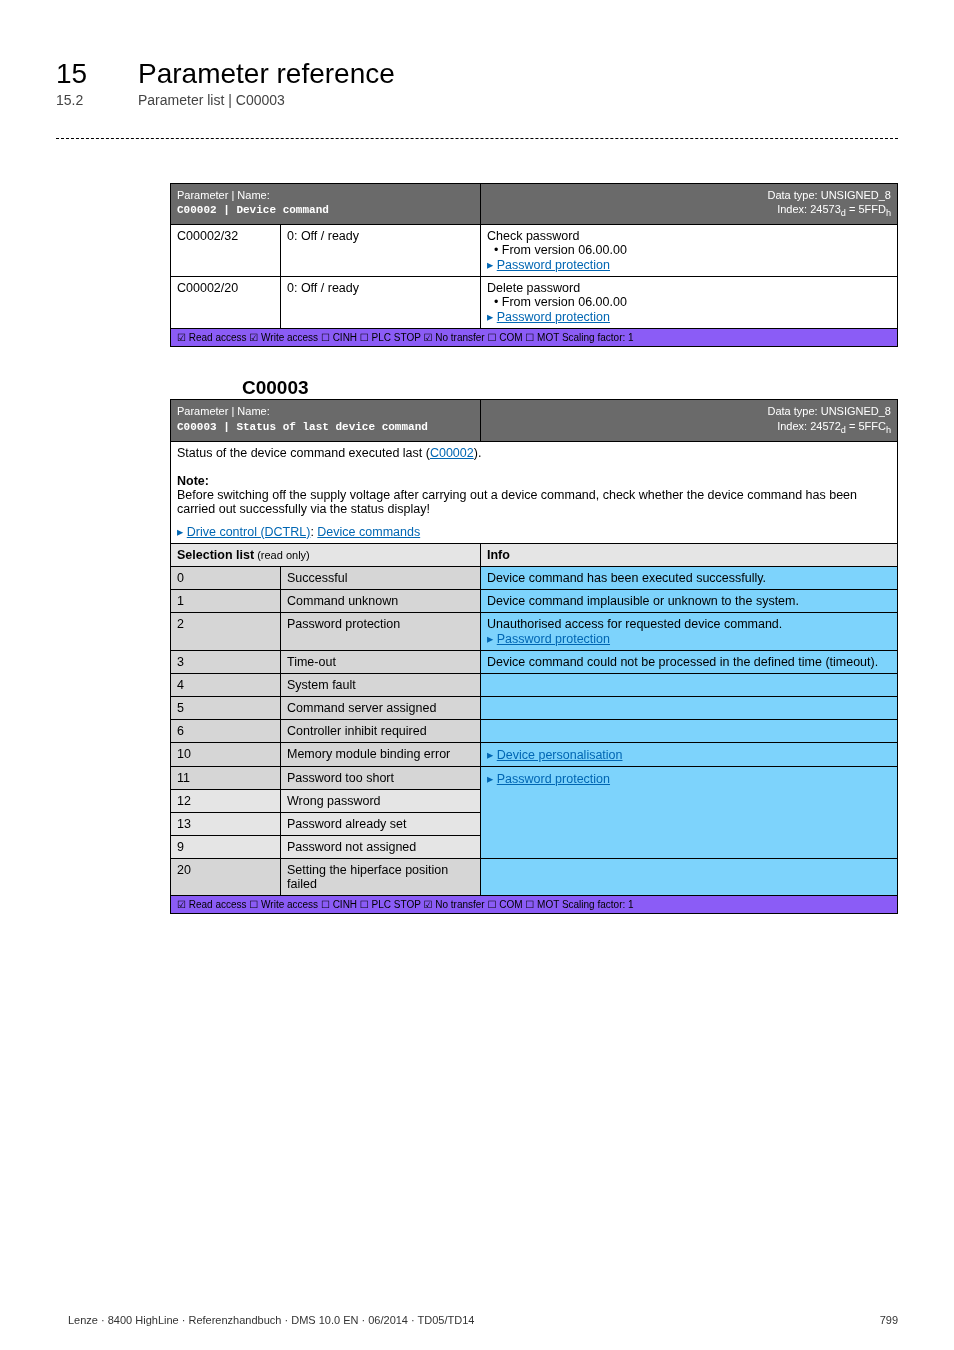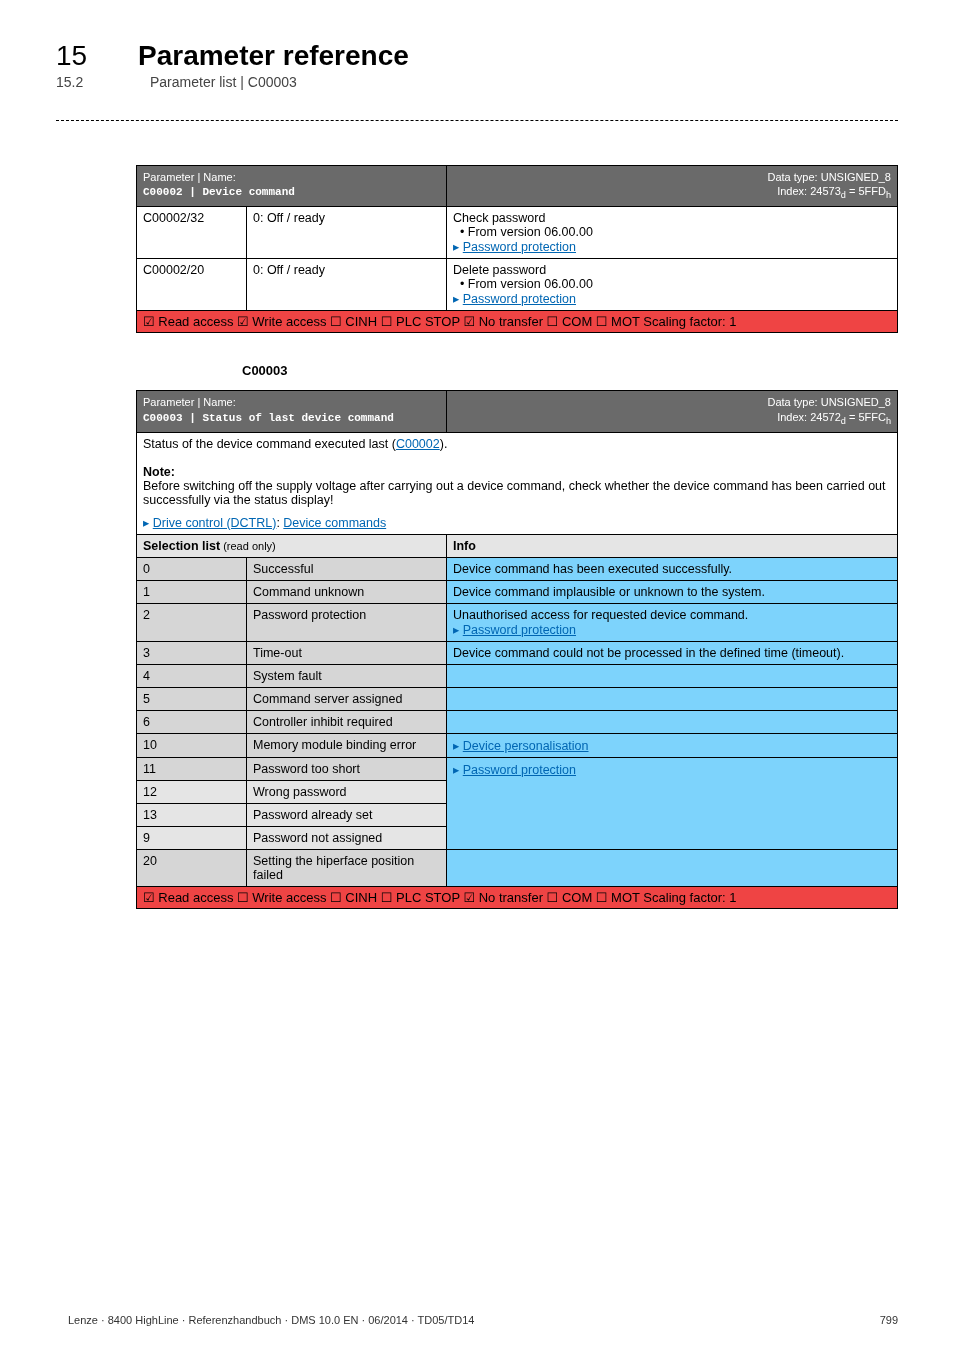--- a/index.html
+++ b/index.html
@@ -22,38 +22,39 @@
     align-items: baseline;
     margin-bottom: 2px;
   }
   .chapter-num {
     font-size: 28px;
     font-weight: 400;
     width: 54px;
   }
   .chapter-title {
     font-size: 28px;
-    font-weight: 700;
+    font-weight: 400;
+    margin-top: 18px;
   }
   .section-row {
     display: flex;
-    gap: 40px;
+    gap: 28px;
     align-items: baseline;
     font-size: 14px;
     color: #444;
     margin-bottom: 14px;
   }
   .section-num { width: 54px; }
   .dash-line {
     border: none;
     border-top: 1.5px dashed #000;
     margin: 30px 0 44px 0;
   }
   .param-block {
-    margin-left: 80px;
+    margin-left: 114px;
     margin-bottom: 30px;
   }
   table.param {
     width: 100%;
     border-collapse: collapse;
     font-size: 12.5px;
   }
   table.param td, table.param th {
     border: 1px solid #000;
     padding: 4px 6px;
@@ -64,31 +65,31 @@
     background: #6a6a6a;
     color: #fff;
     font-size: 11px;
     line-height: 1.3;
   }
   tr.header-row td.meta {
     text-align: right;
   }
   .param-label { font-weight: bold; color:#fff;font-family:Liberation Mono, monospace; }
   tr.footer-row td {
-    background: #ef4444;
-    font-size: 13px;
+    background: #8b5cf6;
+    font-size: 10px;
     padding: 3px 6px;
   }
   .link { color: #0066b3; text-decoration: underline; cursor: pointer; }
   .arrow { color: #0066b3; }
   .sub-heading {
     margin-left: 186px;
     font-weight: bold;
-    font-size: 13px;
-    margin-bottom: 12px;
+    font-size: 19px;
+    margin-bottom: 0;
   }
   .note-block {
     font-size: 12.5px;
     padding: 8px 6px 4px 6px;
   }
   .note-title { font-weight: bold; }
   tr.info-row td {
     background: #e5e5e5;
     font-weight: bold;
   }

